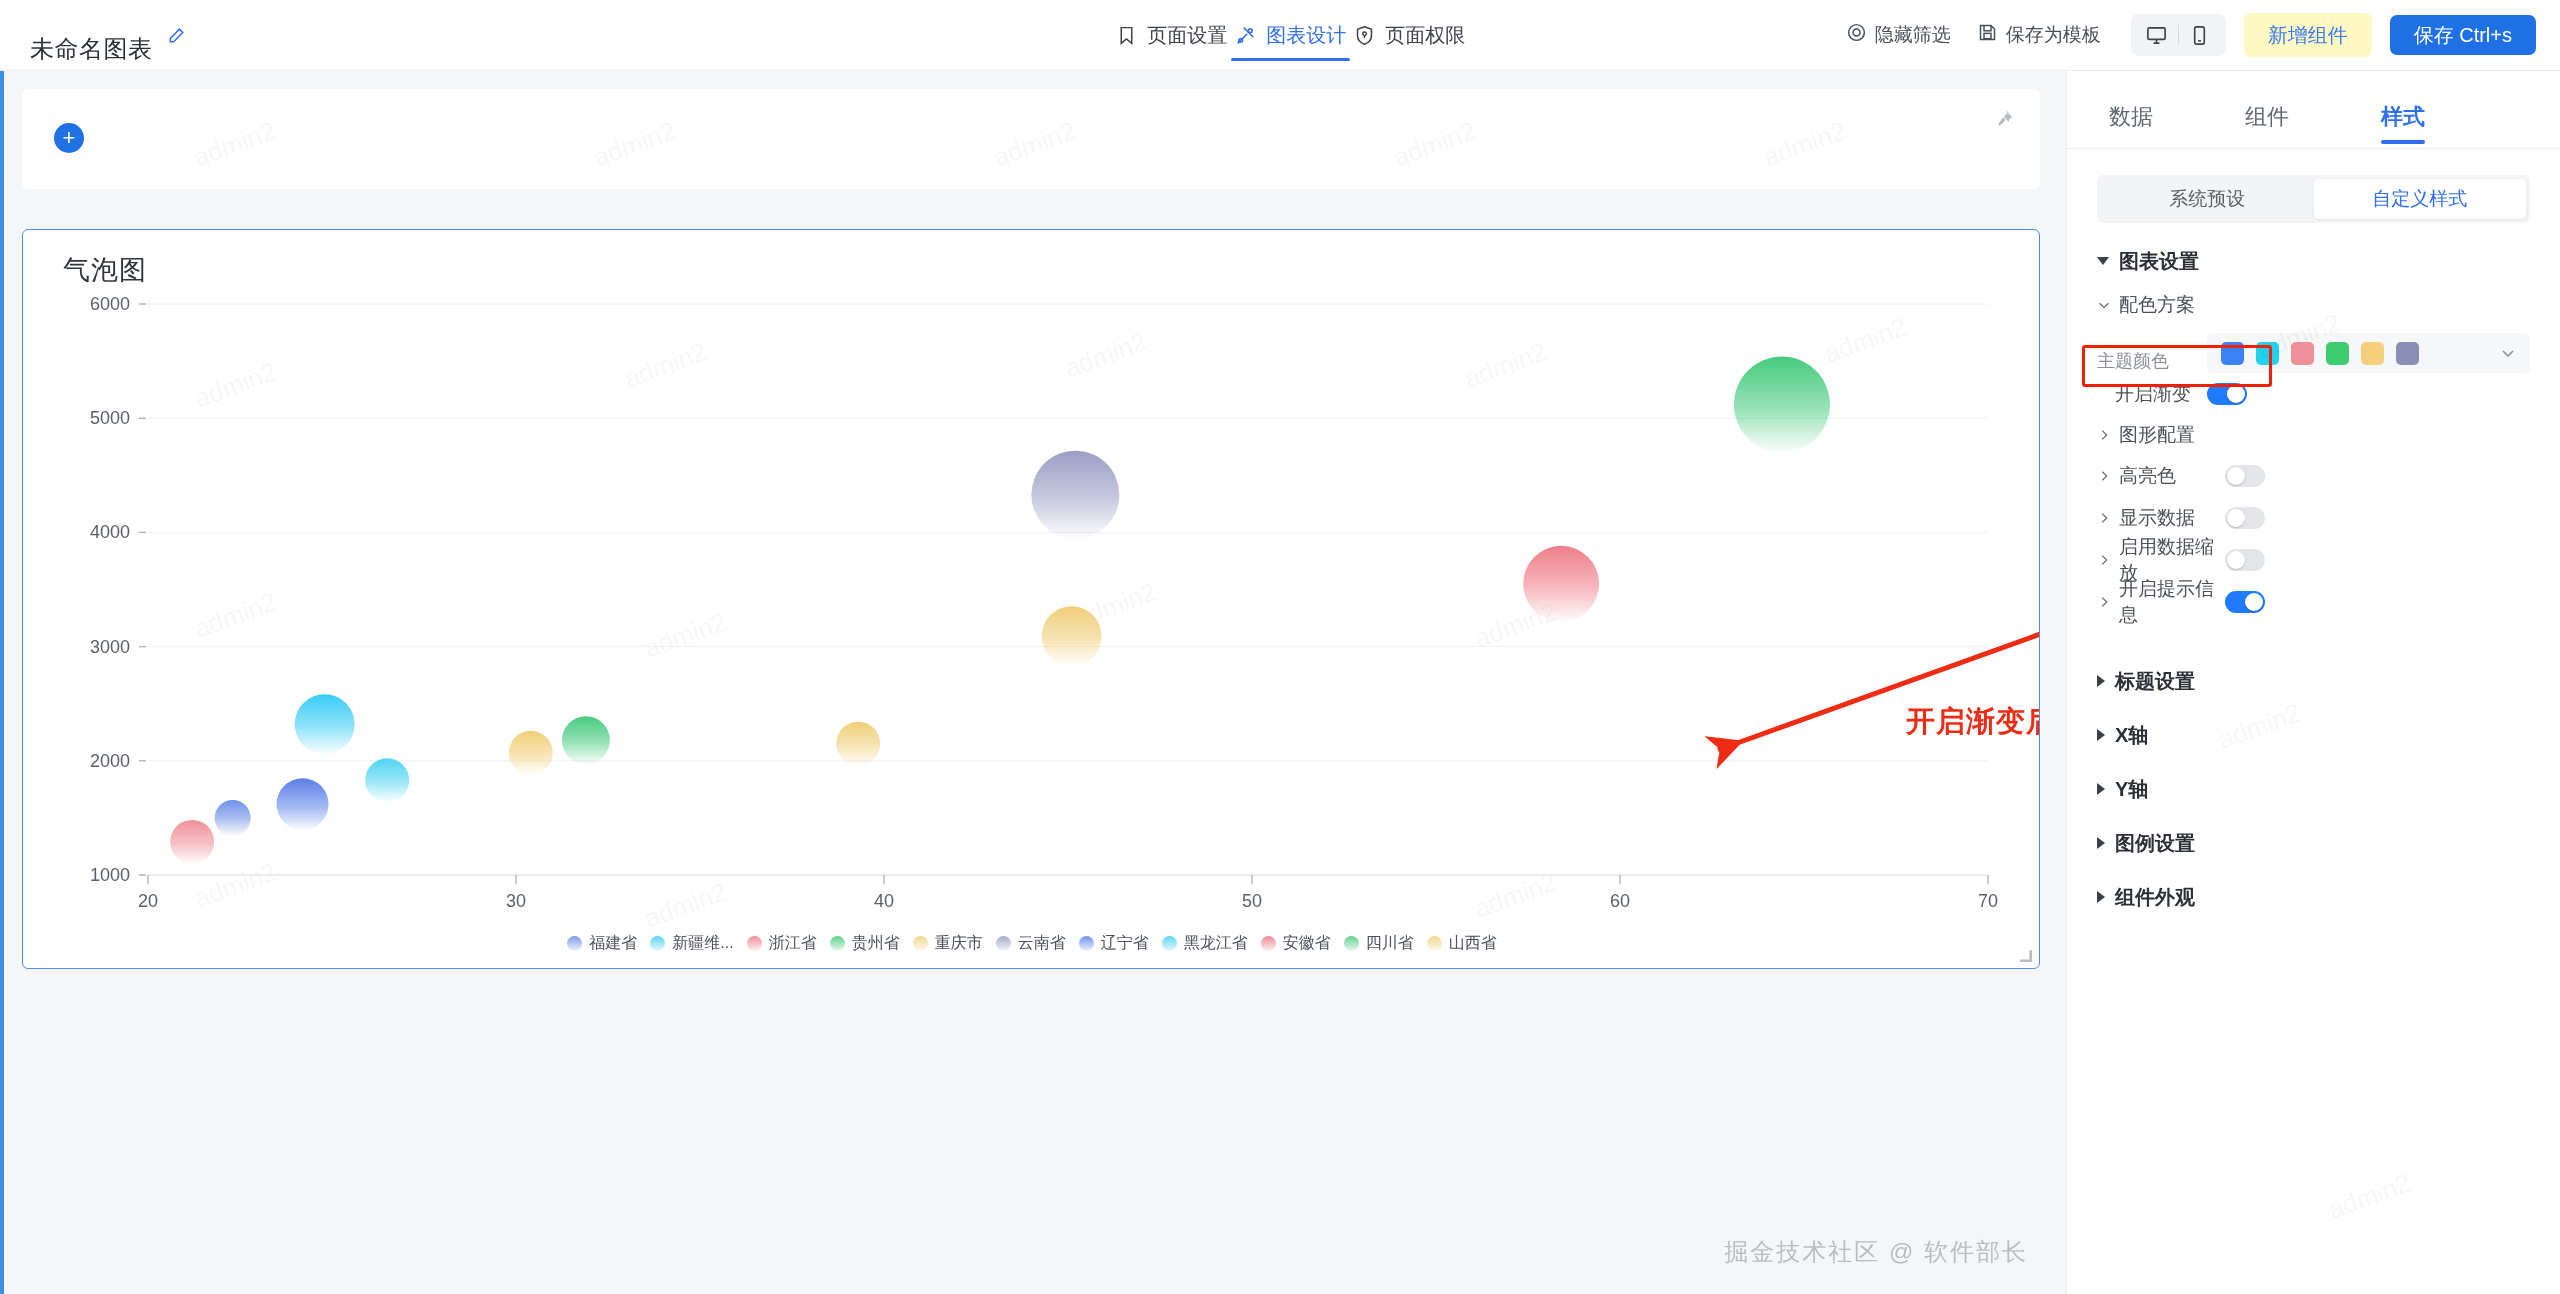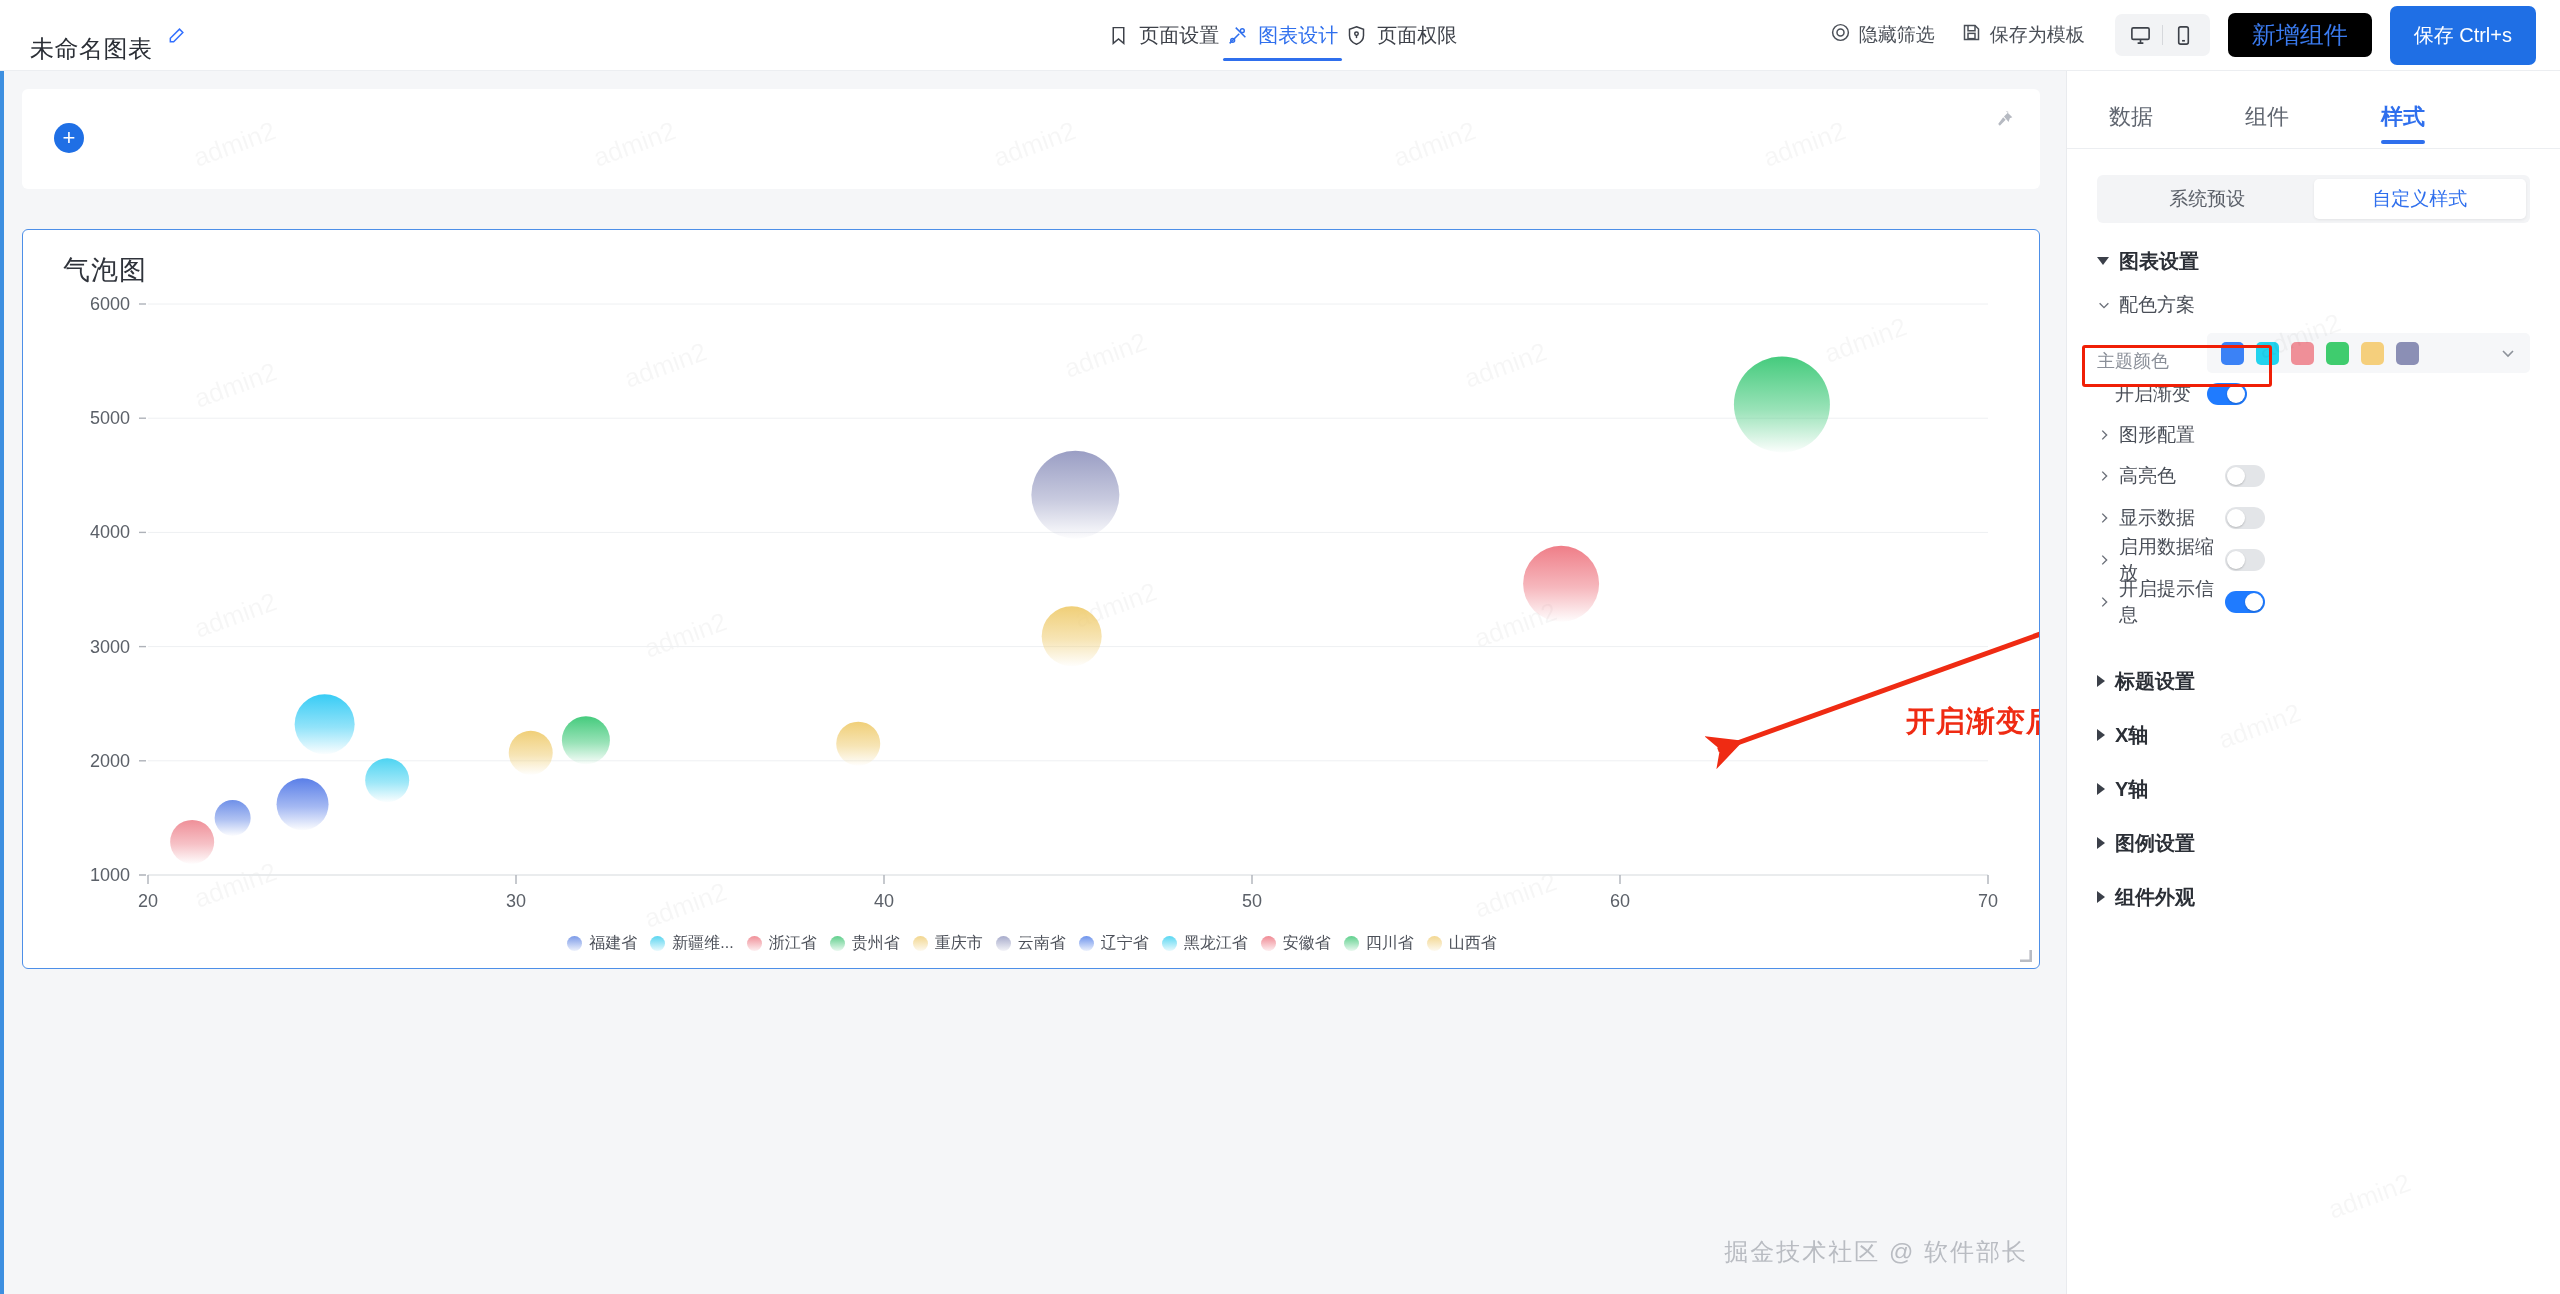--- a/index.html
+++ b/index.html
@@ -39,27 +39,27 @@
     display: flex; align-items: center; gap: 8px; font-size: 19px;
     color: #4a4f57; cursor: pointer; padding: 6px 4px;
   }
   .seg-group {
     display: flex; align-items: center; background: #f2f3f5;
     border-radius: 7px; height: 42px; padding: 0 5px; margin-left: 8px;
   }
   .seg-btn { width: 42px; height: 34px; display: flex; align-items: center; justify-content: center; cursor: pointer; border-radius: 5px; }
   .seg-div { width: 1px; height: 20px; background: #d6d8dc; }
   .btn-ghost {
-    background: #000000; color: #3a7bf0; font-size: 24px;
+    background: #fef9c3; color: #3a7bf0; font-size: 20px;
     border: none; border-radius: 7px; height: 44px; padding: 0 24px;
     cursor: pointer; font-family: inherit;
   }
   .btn-primary {
     background: #1f6fe5; color: #fff; font-size: 20px;
-    border: none; border-radius: 7px; height: 59px; padding: 0 24px;
+    border: none; border-radius: 7px; height: 40px; padding: 0 24px;
     cursor: pointer; font-family: inherit;
   }
 
   
   .workspace {
     position: absolute; top: 71px; left: 0; width: 2066px; height: 1223px;
     background: #f5f6f8; overflow: hidden;
   }
   .left-rail { position: absolute; left: 0; top: 0; width: 4px; height: 1223px; background: #3d8fe0; }
 

